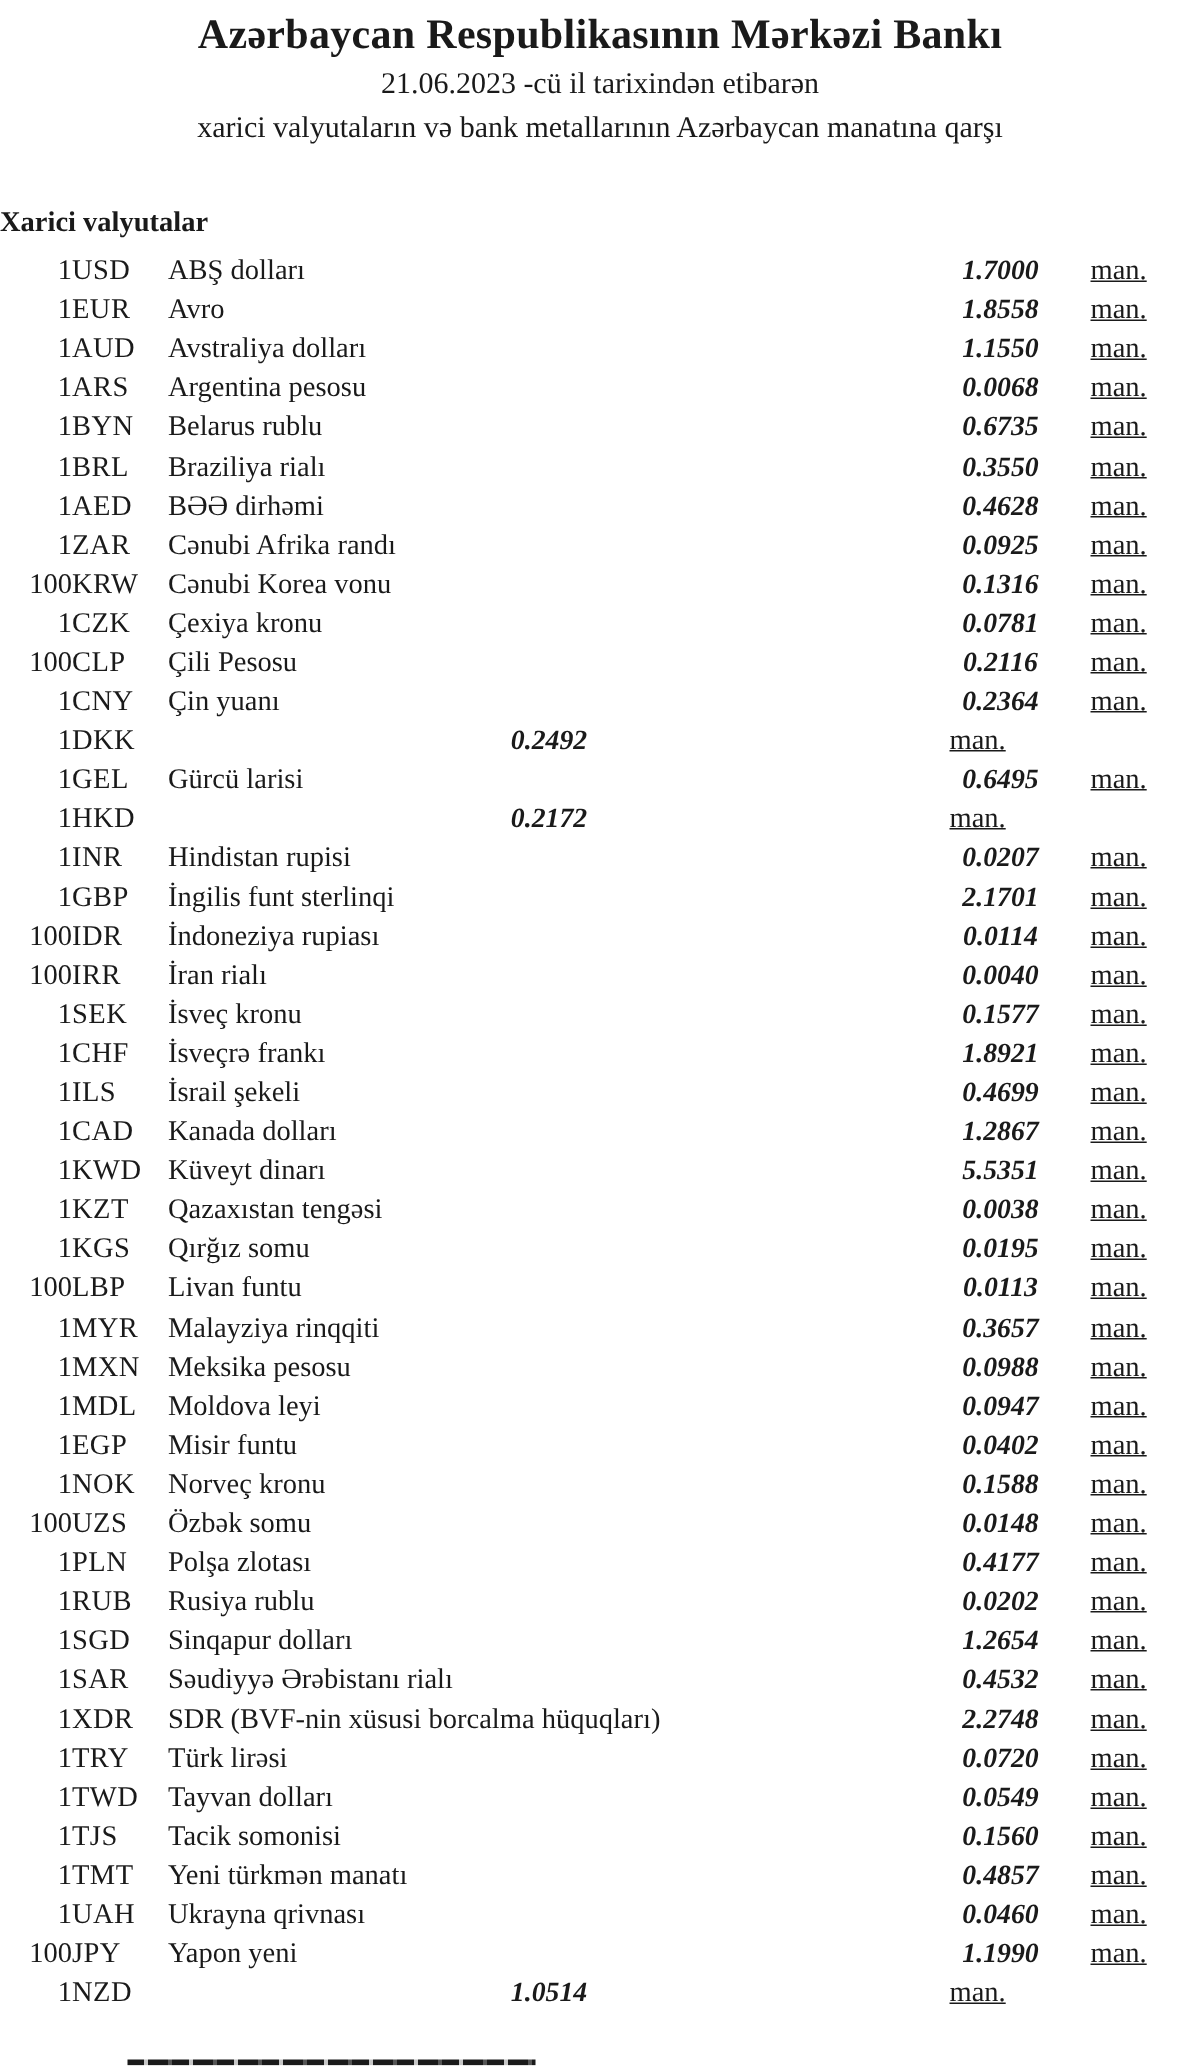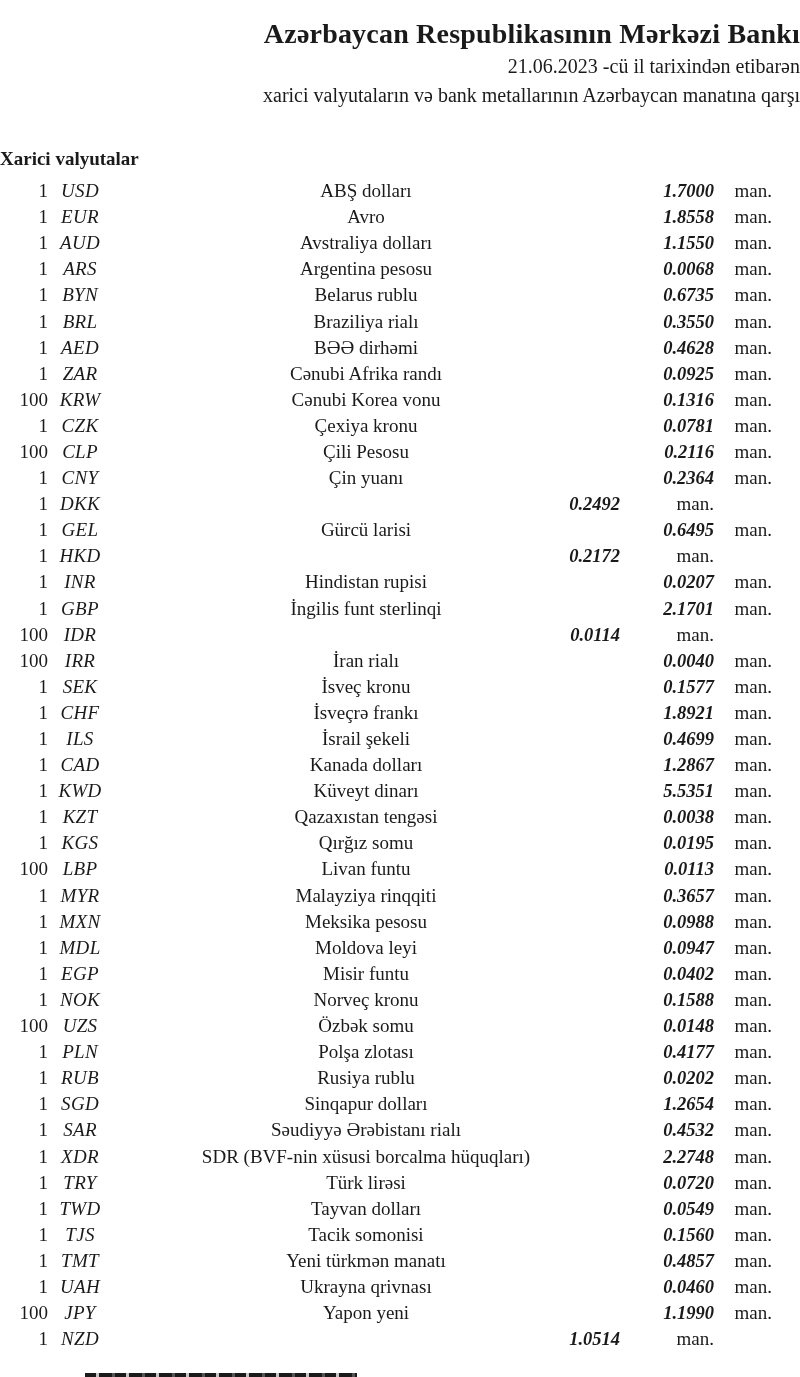--- a/index.html
+++ b/index.html
@@ -6,21 +6,21 @@
   .page {
     width: 800px;
     height: 1377px;
     background: #ffffff;
     color: #1a1a1a;
     font-family: "Liberation Serif", "DejaVu Serif", serif;
     overflow: hidden;
     position: relative;
     box-sizing: border-box;
   }
-  .header { text-align: right; padding-top: 16px; }
+  .header { text-align: center; padding-top: 6px; }
   .bank-name {
     font-size: 28px;
     line-height: 36px;
     font-weight: bold;
     margin: 0;
     letter-spacing: 0.2px;
   }
   .sub {
     font-size: 20px;
     line-height: 29px;
@@ -38,29 +38,29 @@
   .row {
     display: grid;
     grid-template-columns: 48px 64px 1fr 94px 58px;
     align-items: center;
     height: 26.1px;
     padding-right: 28px;
     font-size: 19px;
     line-height: 26px;
   }
   .qty  { text-align: right; }
-  .code { text-align: center; letter-spacing: 0.3px; font-style: italic; }
-  .name { text-align: center; white-space: nowrap; }
+  .code { letter-spacing: 0.3px; }
+  .name { text-align: left; white-space: nowrap; }
   .rate {
-    text-align: right;
+    text-align: center;
     font-weight: bold;
     font-style: italic;
     font-size: 18.5px;
   }
-  .unit { text-align: right; padding-left: 13px; }
+  .unit { text-align: left; padding-left: 13px; text-decoration: underline; }
   
   .clipped-strip {
     position: absolute;
     left: 85px;
     bottom: 0;
     width: 272px;
     height: 4px;
     background: repeating-linear-gradient(90deg,
       #1a1a1a 0 11px, rgba(26,26,26,0.25) 11px 14px,
       #1a1a1a 14px 27px, #555555 27px 30px);
@@ -210,20 +210,21 @@
       <span class="qty">1</span>
       <span class="code">GBP</span>
       <span class="name">İngilis funt sterlinqi</span>
       <span class="rate">2.1701</span>
       <span class="unit">man.</span>
     </div>
 
     <div class="row">
       <span class="qty">100</span>
       <span class="code">IDR</span>
+      <span class="name">İndoneziya rupiası</span>
       <span class="rate">0.0114</span>
       <span class="unit">man.</span>
     </div>
 
     <div class="row">
       <span class="qty">100</span>
       <span class="code">IRR</span>
       <span class="name">İran rialı</span>
       <span class="rate">0.0040</span>
       <span class="unit">man.</span>

